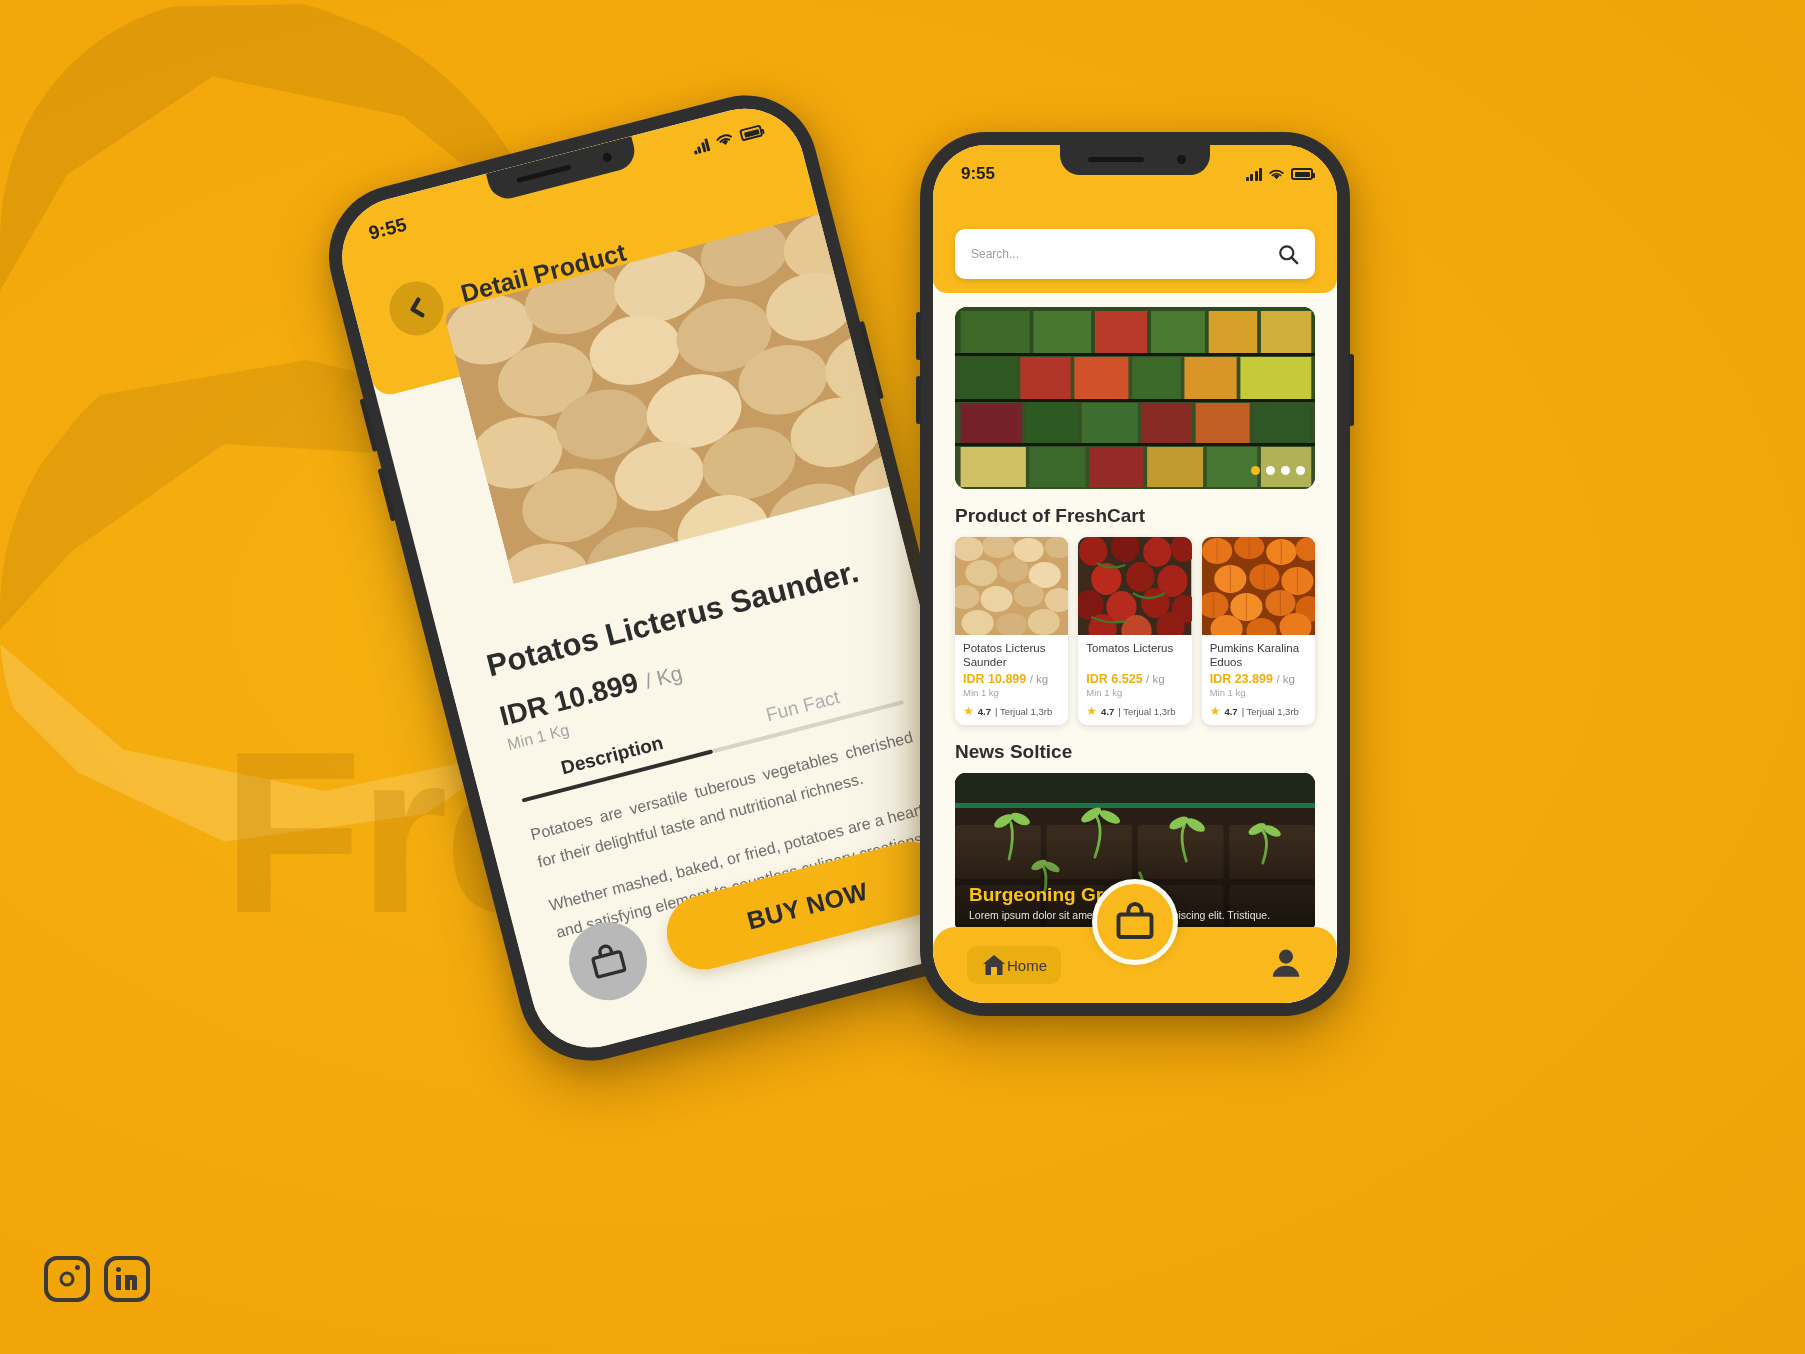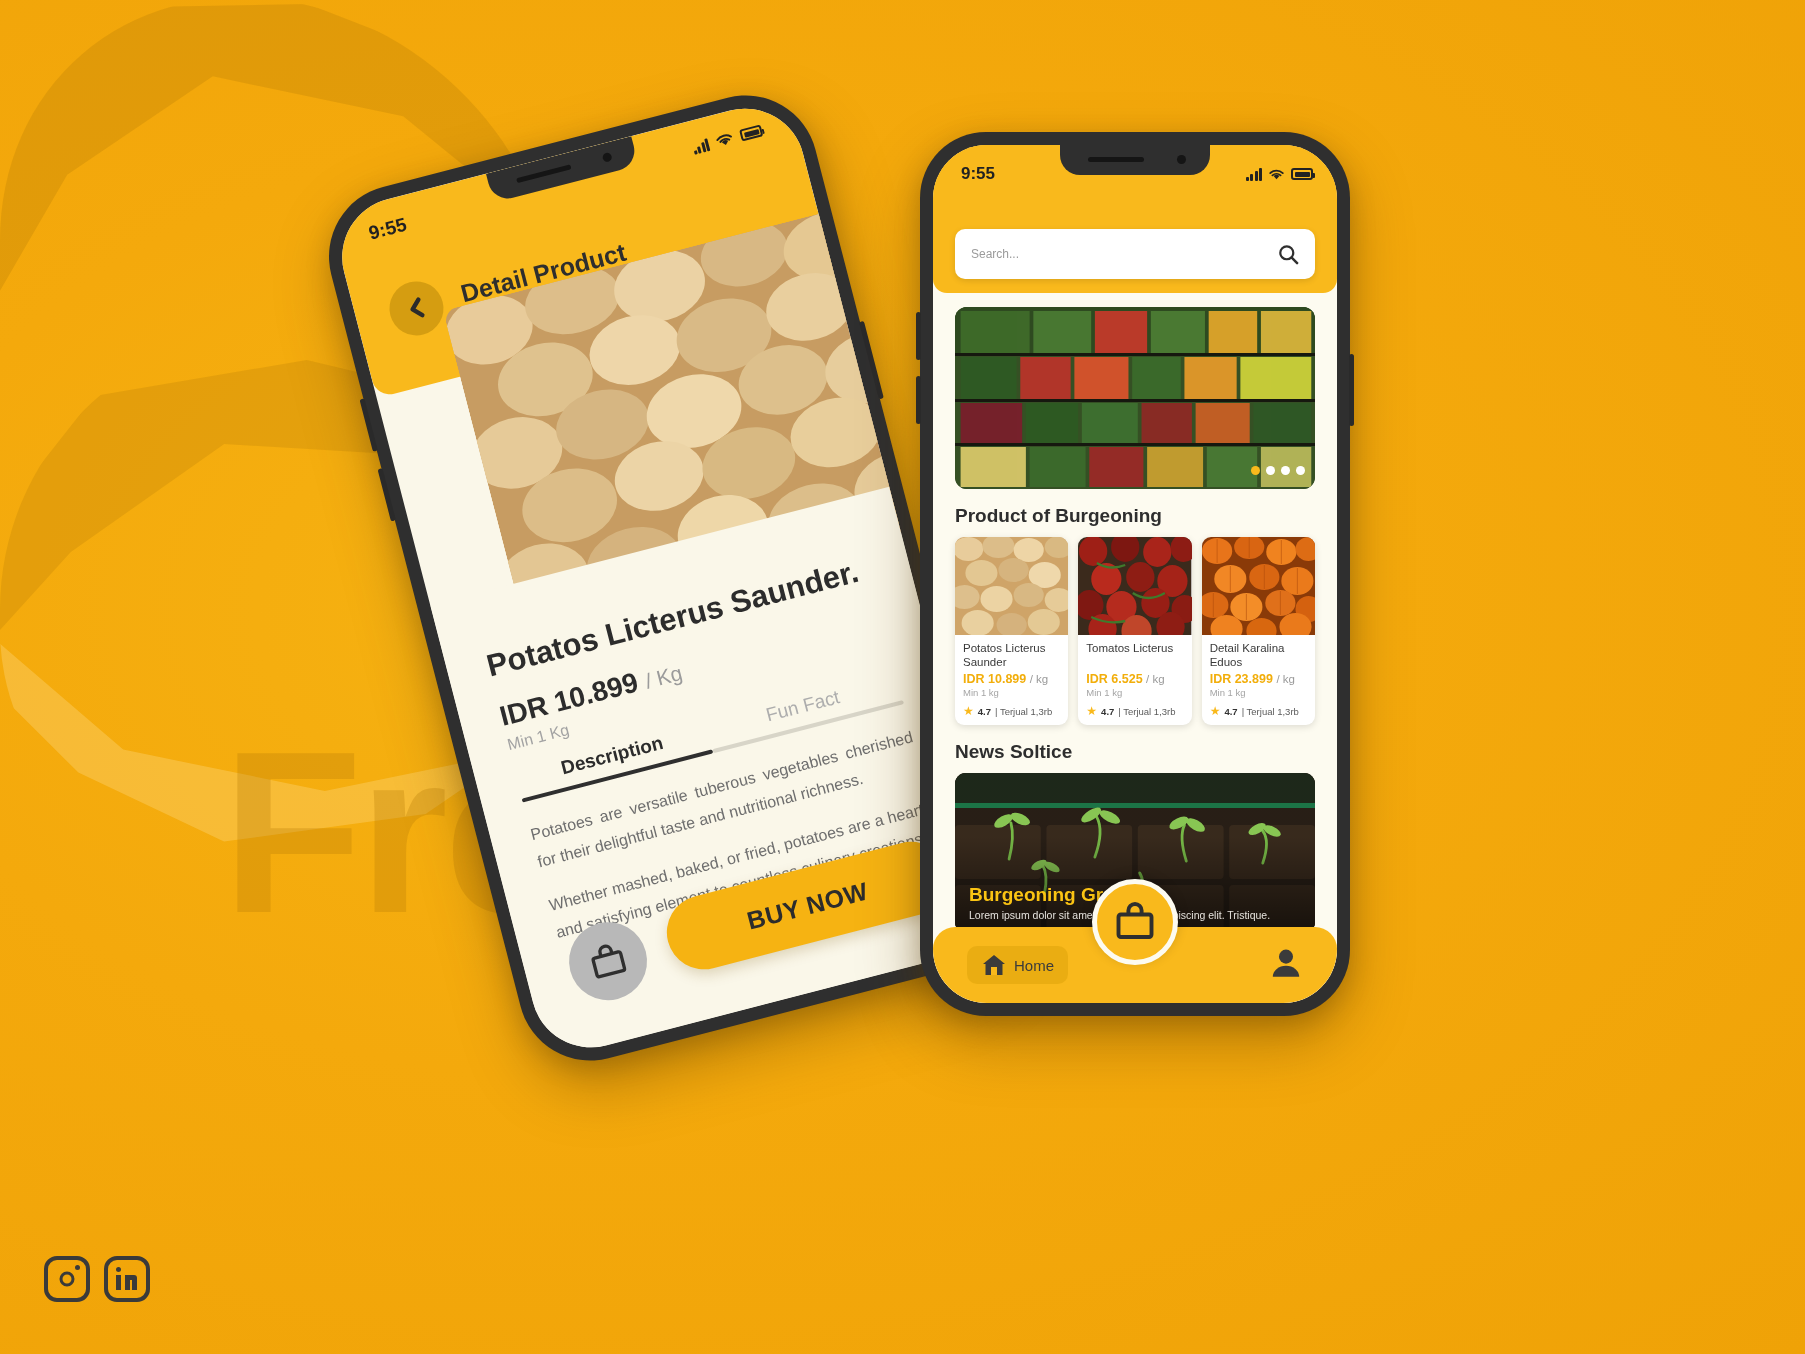--- a/index.html
+++ b/index.html
@@ -126,21 +126,21 @@
   .news-title { font-size:19px; font-weight:bold; color:#fbc413; }
   .news-sub { font-size:10.5px; color:#e6e3dd; margin-top:3px; }
   .see-more { text-align:right; font-size:12px; color:#333; text-decoration:underline; margin-top:8px; }
 
   .bottom-nav {
     position:absolute; left:0; right:0; bottom:0; height:76px; background:#f9b91c; z-index:25;
     border-radius:22px 22px 0 0; display:flex; align-items:center; justify-content:space-between;
     padding:0 34px;
   }
   .nav-home {
-    display:flex; align-items:center; gap:7px; background:rgba(223,164,11,.55);
+    display:flex; align-items:center; background:rgba(223,164,11,.55);
     padding:7px 14px; border-radius:10px;
   }
   .nav-home span { font-size:15px; color:#3b3b3b; }
   .fab {
     position:absolute; left:50%; transform:translateX(-50%); bottom:38px;
     width:86px; height:86px; border-radius:50%; background:#f9b91c; z-index:30;
     display:flex; align-items:center; justify-content:center;
     box-shadow:0 -3px 12px rgba(0,0,0,.18); border:5px solid #fdfbf0;
   }
 
@@ -390,21 +390,21 @@
           </g>
         </svg>
         <div class="dots">
           <span class="active"></span>
           <span></span>
           <span></span>
           <span></span>
         </div>
       </div>
 
-      <div class="sec-title">Product of Burgeoning</div>
+      <div class="sec-title">Product of FreshCart</div>
 
       <div class="prod-row">
 
         <div class="prod-card">
           <div class="prod-img">
             <svg width="100%" height="98" viewBox="0 0 120 98" preserveAspectRatio="none">
               <rect width="120" height="98" fill="#cfa468"></rect>
               <g>
                 <ellipse cx="14" cy="12" rx="16" ry="12" fill="#e8cc9b"></ellipse>
                   <ellipse cx="46" cy="9" rx="17" ry="12" fill="#dcbd89"></ellipse>
@@ -497,21 +497,21 @@
                 <ellipse cx="26" cy="92" rx="17" ry="14" fill="#ef8220"></ellipse>
                   <ellipse cx="63" cy="94" rx="16" ry="13" fill="#d8670f"></ellipse>
                 <ellipse cx="99" cy="90" rx="17" ry="14" fill="#ea7a1b"></ellipse>
                 <g stroke="#b24e0c" stroke-width="1" opacity=".6">
                   <path d="M16 2 v24 M50 -1 v22 M84 3 v24 M30 29 v26 M66 28 v24 M101 31 v26 M12 56 v24 M47 57 v26 M83 54 v24"></path>
                 </g>
               </g>
             </svg>
           </div>
           <div class="prod-body">
-            <div class="prod-name">Detail Karalina Eduos</div>
+            <div class="prod-name">Pumkins Karalina Eduos</div>
             <div class="prod-price">
               <span>IDR 23.899</span>
               <span class="unit">/ kg</span>
             </div>
             <div class="prod-min">Min 1 kg</div>
             <div class="prod-rate">
               <span class="star">★</span>
               <b>4.7</b>
               <span>| Terjual 1,3rb</span>
             </div>

